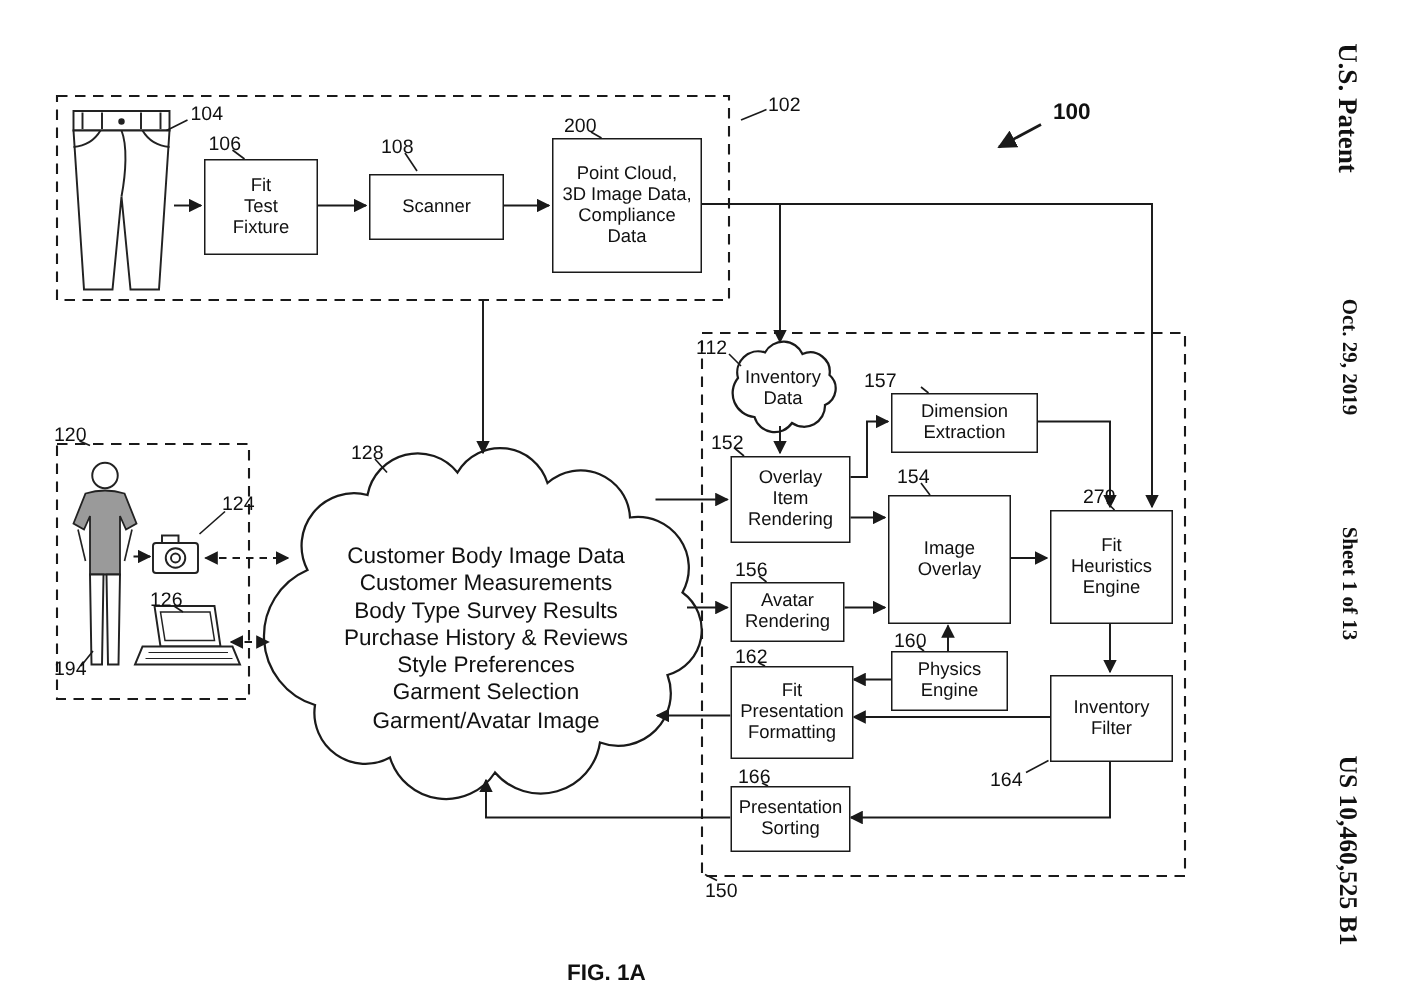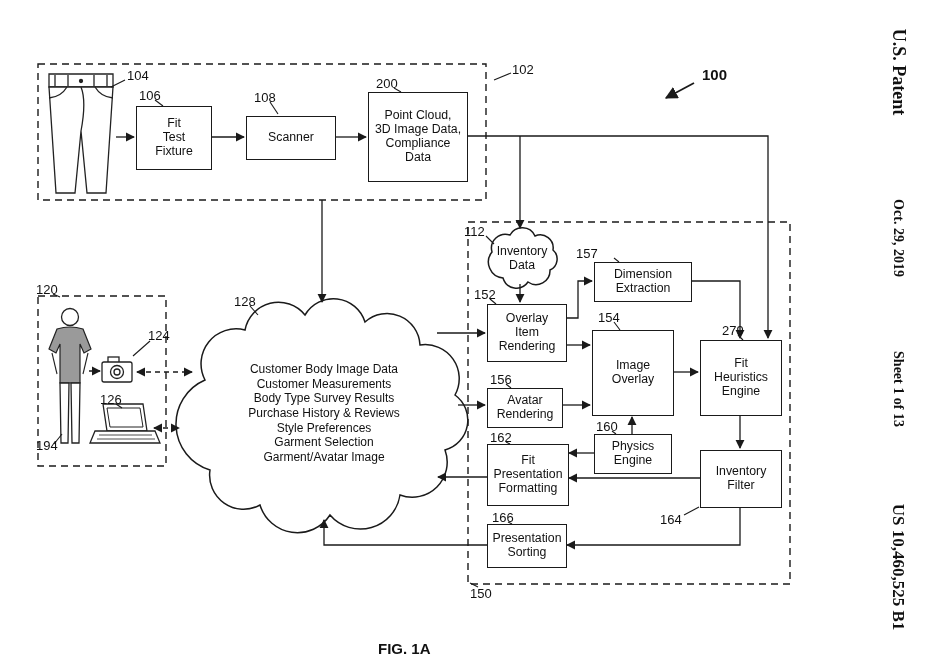--- a/index.html
+++ b/index.html
@@ -10,21 +10,21 @@
   svg.layer { position:absolute; left:0; top:0; }
   .box {
     position:absolute; border:1.6px solid #1a1a1a; background:#fff;
     display:flex; align-items:center; justify-content:center;
     text-align:center; font-size:12.3px; line-height:1.13;
   }
   .box span { white-space:pre-line; }
   .ref { position:absolute; font-size:13px; color:#111; }
   .ref-big { position:absolute; font-size:15px; font-weight:700; color:#111; }
   .cloud-text {
-    position:absolute; text-align:center; font-size:12px; line-height:1.22;
+    position:absolute; text-align:center; font-size:15px; line-height:1.22;
     white-space:pre-line; color:#111;
   }
   .margin-text {
     position:absolute; font-family:"Liberation Serif", serif; font-weight:700;
     transform:translate(-50%,-50%) rotate(90deg); white-space:nowrap; color:#111;
   }
   .figlabel { position:absolute; font-weight:700; font-size:15px; color:#111;margin-top:39px; }
 </style>
 </head>
 <body>

